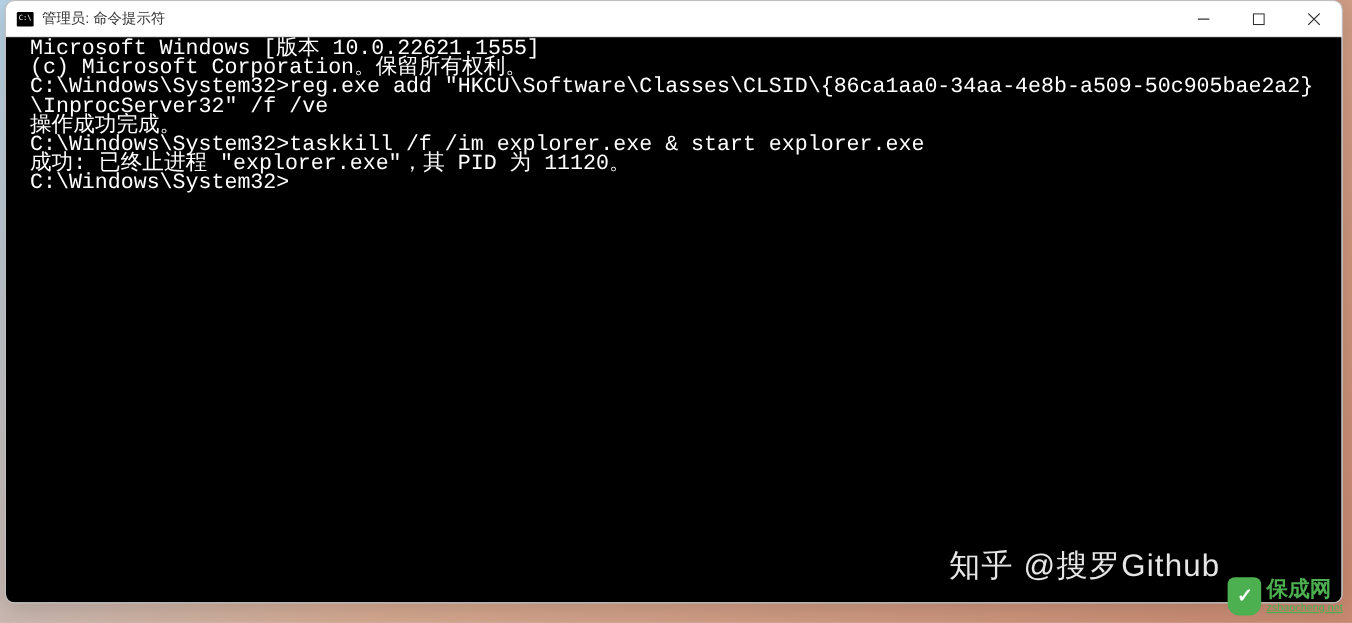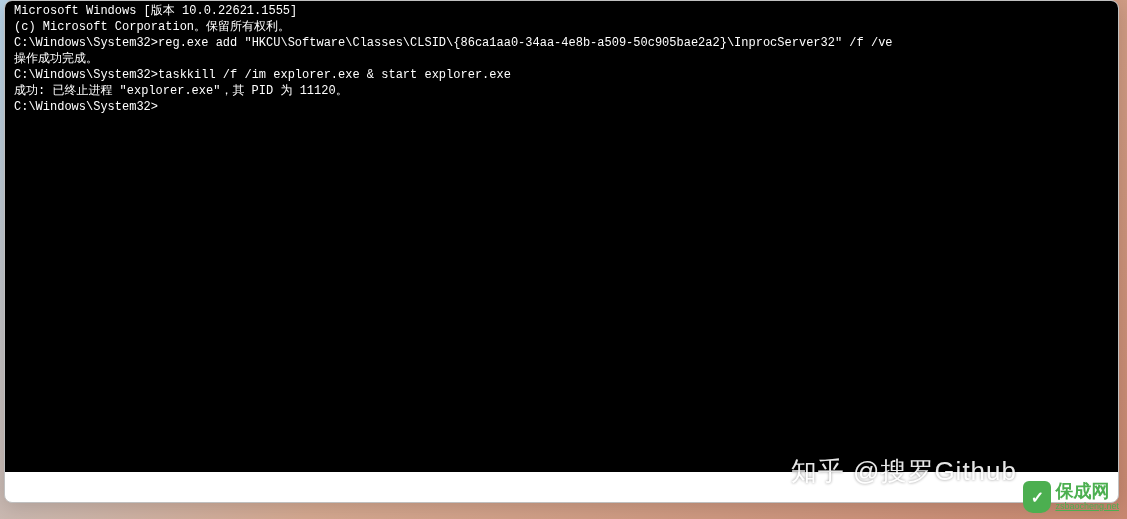--- a/index.html
+++ b/index.html
@@ -78,23 +78,23 @@
       color: #333;
       font-size: 11px;
     }
     .titlebar-btn svg {
       width: 10px;
       height: 10px;
     }
     .terminal {
       background: #000000;
       height: calc(100% - 30px);
-      padding: 2px 9px;
+      padding: 2px 20px;
       font-family: "NSimSun", "SimSun", "Courier New", monospace;
-      font-size: 12px;
+      font-size: 18px;
       line-height: 16px;
       color: #ffffff;
       white-space: pre-wrap;
       word-break: break-all;
       overflow: hidden;
     }
     .terminal-line {
       display: block;
     }
     .watermark-zhihu {
@@ -145,20 +145,44 @@
     .baocheng-sub {
       font-size: 9px;
       color: #4caf50;
       text-decoration: underline;
     }
   </style>
 </head>
 <body>
 
 <div class="window">
+  <div class="titlebar">
+    <div class="titlebar-icon">
+      <div class="titlebar-icon-inner"></div>
+    </div>
+    <div class="titlebar-text">管理员: 命令提示符</div>
+    <div class="titlebar-controls">
+      <div class="titlebar-btn">
+        <svg viewBox="0 0 10 10">
+            <line x1="0" y1="5" x2="10" y2="5" stroke="#333" stroke-width="1"></line>
+          </svg>
+      </div>
+      <div class="titlebar-btn">
+        <svg viewBox="0 0 10 10">
+            <rect x="0.5" y="0.5" width="9" height="9" fill="none" stroke="#333" stroke-width="1"></rect>
+          </svg>
+      </div>
+      <div class="titlebar-btn">
+        <svg viewBox="0 0 10 10">
+            <line x1="0" y1="0" x2="10" y2="10" stroke="#333" stroke-width="1"></line>
+            <line x1="10" y1="0" x2="0" y2="10" stroke="#333" stroke-width="1"></line>
+          </svg>
+      </div>
+    </div>
+  </div>
   <div class="terminal"><span class="terminal-line">Microsoft Windows [版本 10.0.22621.1555]</span><span class="terminal-line">(c) Microsoft Corporation。保留所有权利。</span><span class="terminal-line"></span><span class="terminal-line">C:\Windows\System32&gt;reg.exe add "HKCU\Software\Classes\CLSID\{86ca1aa0-34aa-4e8b-a509-50c905bae2a2}\InprocServer32" /f /ve</span><span class="terminal-line">操作成功完成。</span><span class="terminal-line"></span><span class="terminal-line">C:\Windows\System32&gt;taskkill /f /im explorer.exe &amp; start explorer.exe</span><span class="terminal-line">成功: 已终止进程 "explorer.exe"，其 PID 为 11120。</span><span class="terminal-line"></span><span class="terminal-line">C:\Windows\System32&gt;</span></div>
 </div>
 
 <div class="watermark-zhihu">知乎 @搜罗Github</div>
 
 <div class="watermark-baocheng">
   <div class="baocheng-shield"></div>
   <div class="baocheng-text">
     <span class="baocheng-main">保成网</span>
     <span class="baocheng-sub">zsbaocheng.net</span>

